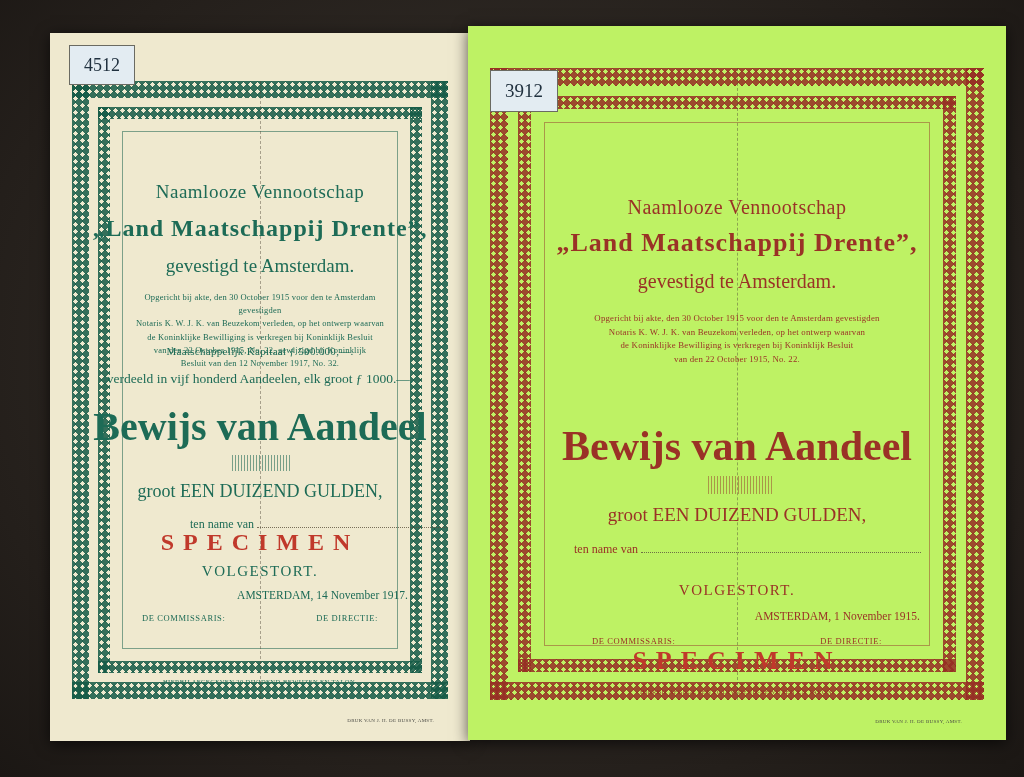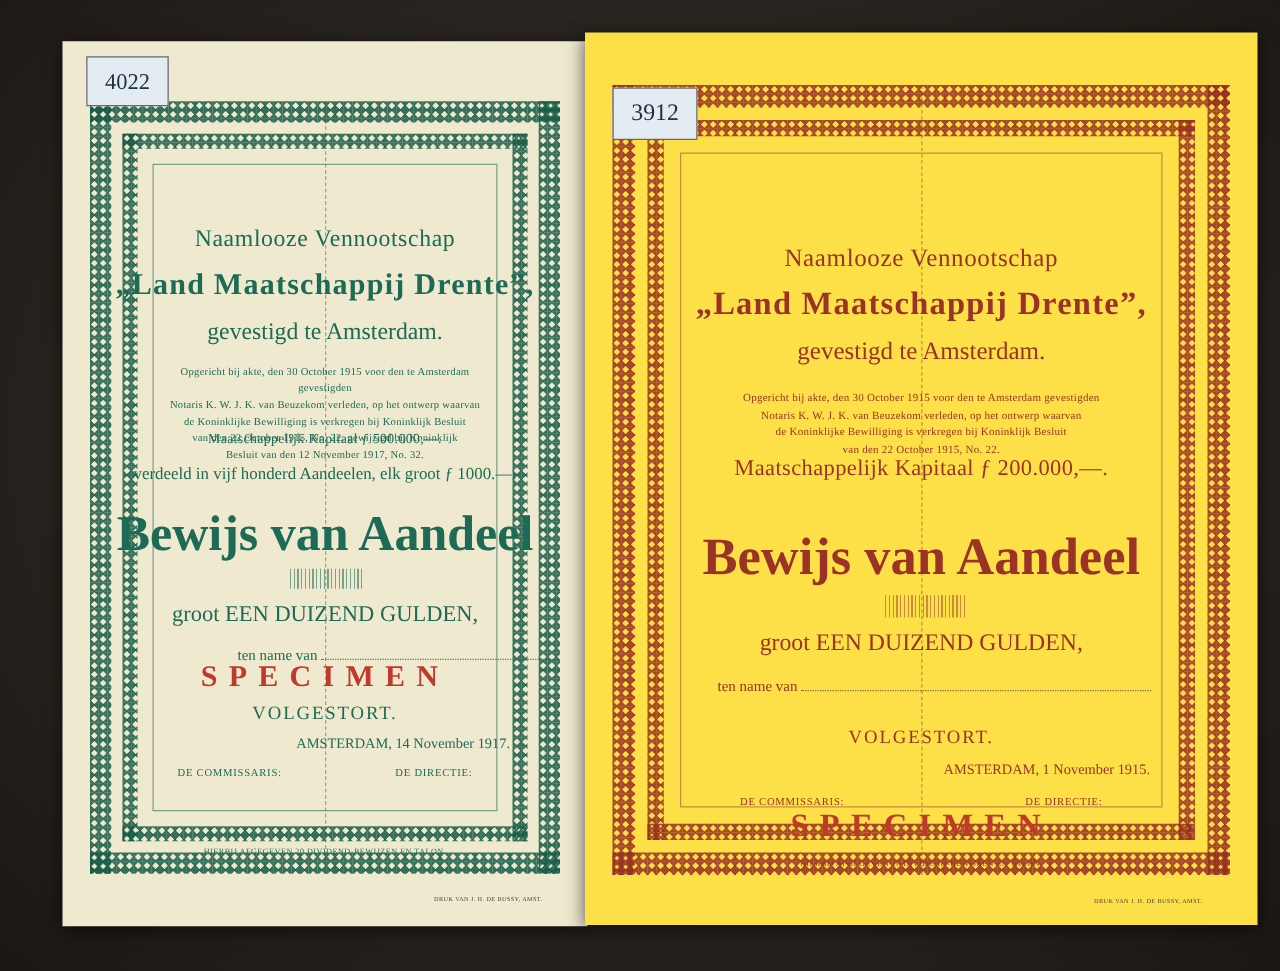--- a/index.html
+++ b/index.html
@@ -24,21 +24,21 @@
   }
 
   
   #certA{
     left:50px;top:33px;width:420px;height:708px;
     background:#efe9cf;
   }
   
   #certB{
     left:468px;top:26px;width:538px;height:714px;
-    background:#fde047;
+    background:#bef264;
   }
   
   .border-frame{
     position:absolute;
     box-sizing:border-box;
   }
   .border-frame .band{
     position:absolute;
     background-repeat:repeat;
   }
@@ -143,21 +143,21 @@
       <div class="band greenpat" style="left:48px;top:74px;right:48px;height:12px;"></div>
       <div class="band greenpat" style="left:48px;bottom:68px;right:48px;height:12px;"></div>
       <div class="band greenpat" style="left:48px;top:74px;width:12px;bottom:68px;"></div>
       <div class="band greenpat" style="right:48px;top:74px;width:12px;bottom:68px;"></div>
     </div>
     <div class="inner-rule" style="left:72px;top:98px;right:72px;bottom:92px;border:1px solid rgba(30,100,80,.55);"></div>
 
     <div class="perf" style="left:50%;top:48px;bottom:42px;"></div>
 
     <div class="numbox" style="left:19px;top:12px;width:64px;height:38px;font-size:18px;">
-      <span>4022</span>
+      <span>4512</span>
     </div>
 
     <div class="content c-green" style="top:148px;">
       <div class="line-naamlooze">Naamlooze Vennootschap</div>
     </div>
     <div class="content c-green line-title" style="top:182px;font-size:24px;">„Land Maatschappij Drente”,</div>
     <div class="content c-green line-gevestigd" style="top:222px;">gevestigd te Amsterdam.</div>
 
     <div class="content c-green fineprint" style="top:258px;padding:0 78px;">
       <div>Opgericht bij akte, den 30 October 1915 voor den te Amsterdam gevestigden</div>
@@ -226,24 +226,20 @@
     <div class="content c-red line-title" style="top:202px;font-size:26px;">„Land Maatschappij Drente”,</div>
     <div class="content c-red line-gevestigd" style="top:244px;font-size:20px;">gevestigd te Amsterdam.</div>
 
     <div class="content c-red fineprint" style="top:286px;padding:0 96px;font-size:8.8px;">
       <div>Opgericht bij akte, den 30 October 1915 voor den te Amsterdam gevestigden</div>
       <div>Notaris K. W. J. K. van Beuzekom verleden, op het ontwerp waarvan</div>
       <div>de Koninklijke Bewilliging is verkregen bij Koninklijk Besluit</div>
       <div>van den 22 October 1915, No. 22.</div>
     </div>
 
-    <div class="content c-red kapitaal" style="top:338px;font-size:18px;">
-      <span>Maatschappelijk Kapitaal</span>
-      <span>ƒ 200.000,—.</span>
-    </div>
 
     <div class="content c-red bewijs" style="top:396px;font-size:42px;">Bewijs van Aandeel</div>
 
     <div class="hatch r" style="left:240px;top:450px;width:64px;height:18px;"></div>
 
     <div class="content c-red groot" style="top:478px;font-size:19px;">groot EEN DUIZEND GULDEN,</div>
 
     <div style="position:absolute;left:106px;top:516px;width:380px;text-align:left;color:#9a3226;" class="tenname">
       <span>ten name van</span>
       <span class="dotline" style="width:280px;"></span>

